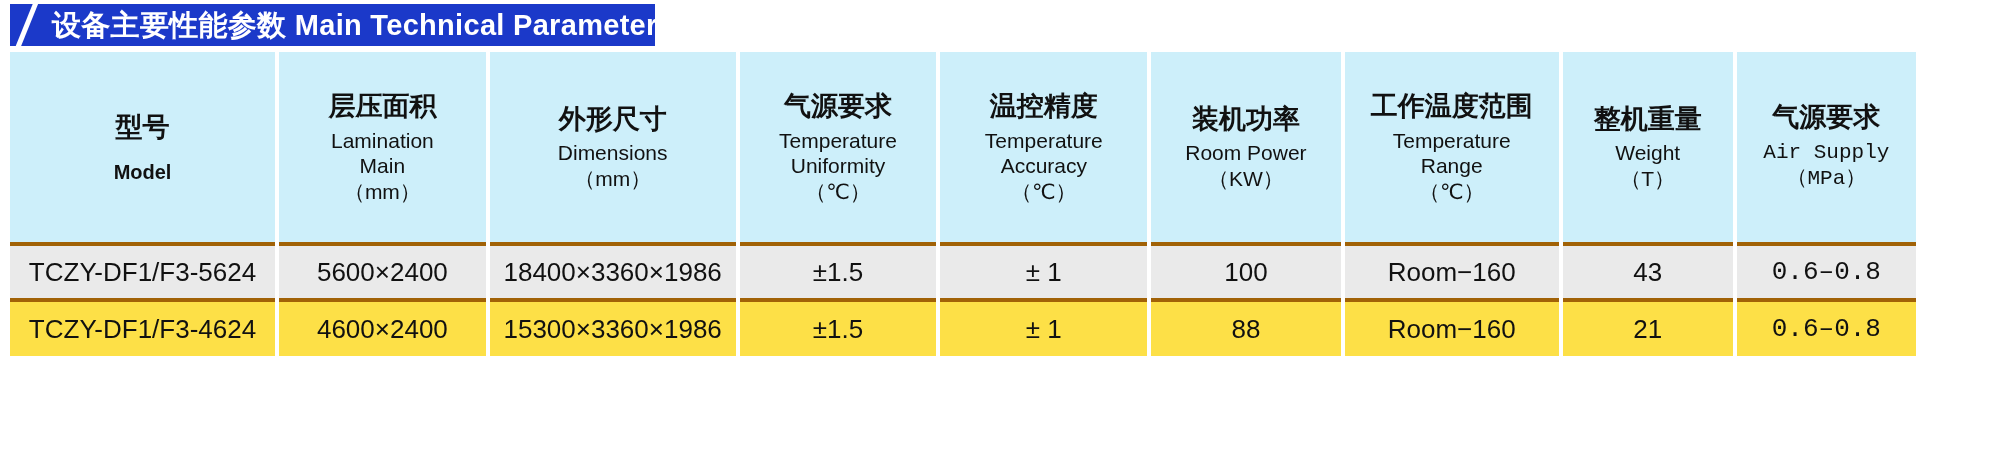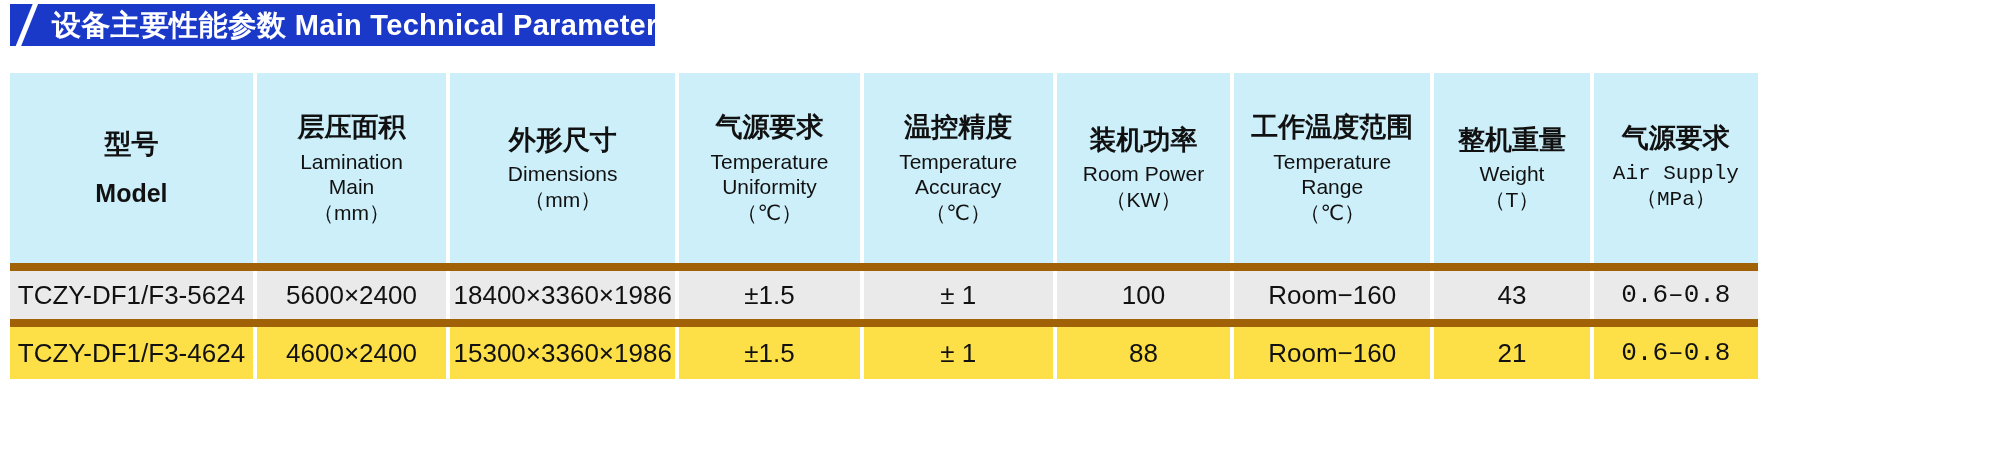--- a/index.html
+++ b/index.html
@@ -57,24 +57,23 @@
     letter-spacing: 0.3px;
     white-space: nowrap;
     line-height: 42px;
   }
 
   
   .tbl {
     position: absolute;
     left: 10px;
     top: 52px;
-    width: 1748px;
+    width: 1906px;
     border-collapse: collapse;
     table-layout: fixed;
-    margin-top: 21px;
   }
   .tbl th, .tbl td {
     border: none;
     border-right: 4px solid #ffffff;
     text-align: center;
     vertical-align: middle;
     color: #111111;
     padding: 0;
   }
   .tbl th:last-child, .tbl td:last-child {
@@ -97,35 +96,35 @@
     margin-bottom: 4px;
   }
   .hd-en {
     display: block;
     font-size: 21px;
     font-weight: 400;
     line-height: 1.22;
   }
   .hd-en.strong {
     font-weight: 700;
-    font-size: 25px;
+    font-size: 20px;
   }
   .hd-unit {
     display: block;
     font-size: 21px;
     font-weight: 400;
     line-height: 1.25;
   }
   .spacer-cn { height: 12px; display: block; }
 
   .tbl tbody tr { height: 56px; }
   .tbl tbody td {
     font-size: 26px;
     font-weight: 400;
-    border-top: 8px solid #a16207;
+    border-top: 4px solid #a16207;
   }
   .row-gray  { background: #eaeaea; }
   .row-cyan  { background: #fde047; }
 </style>
 </head>
 <body>
 
 <div class="page">
 
   <div class="banner">

